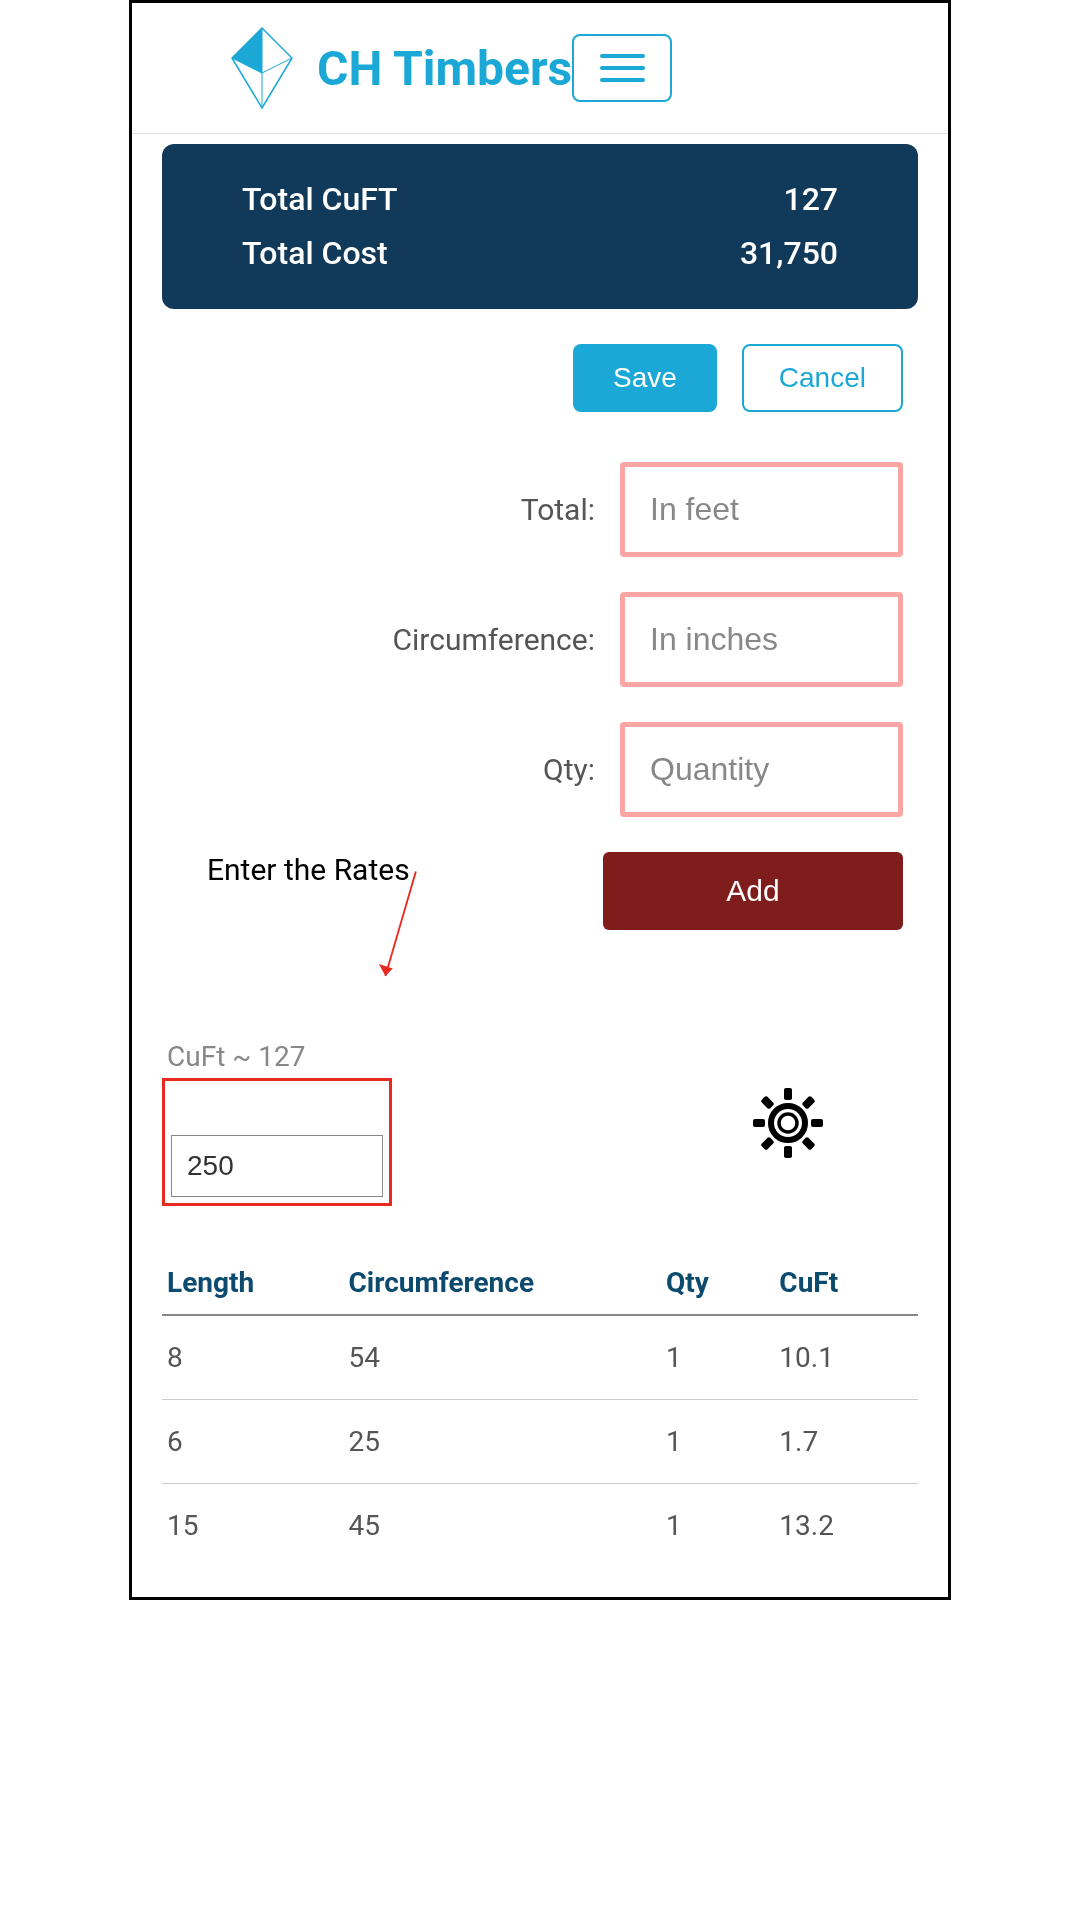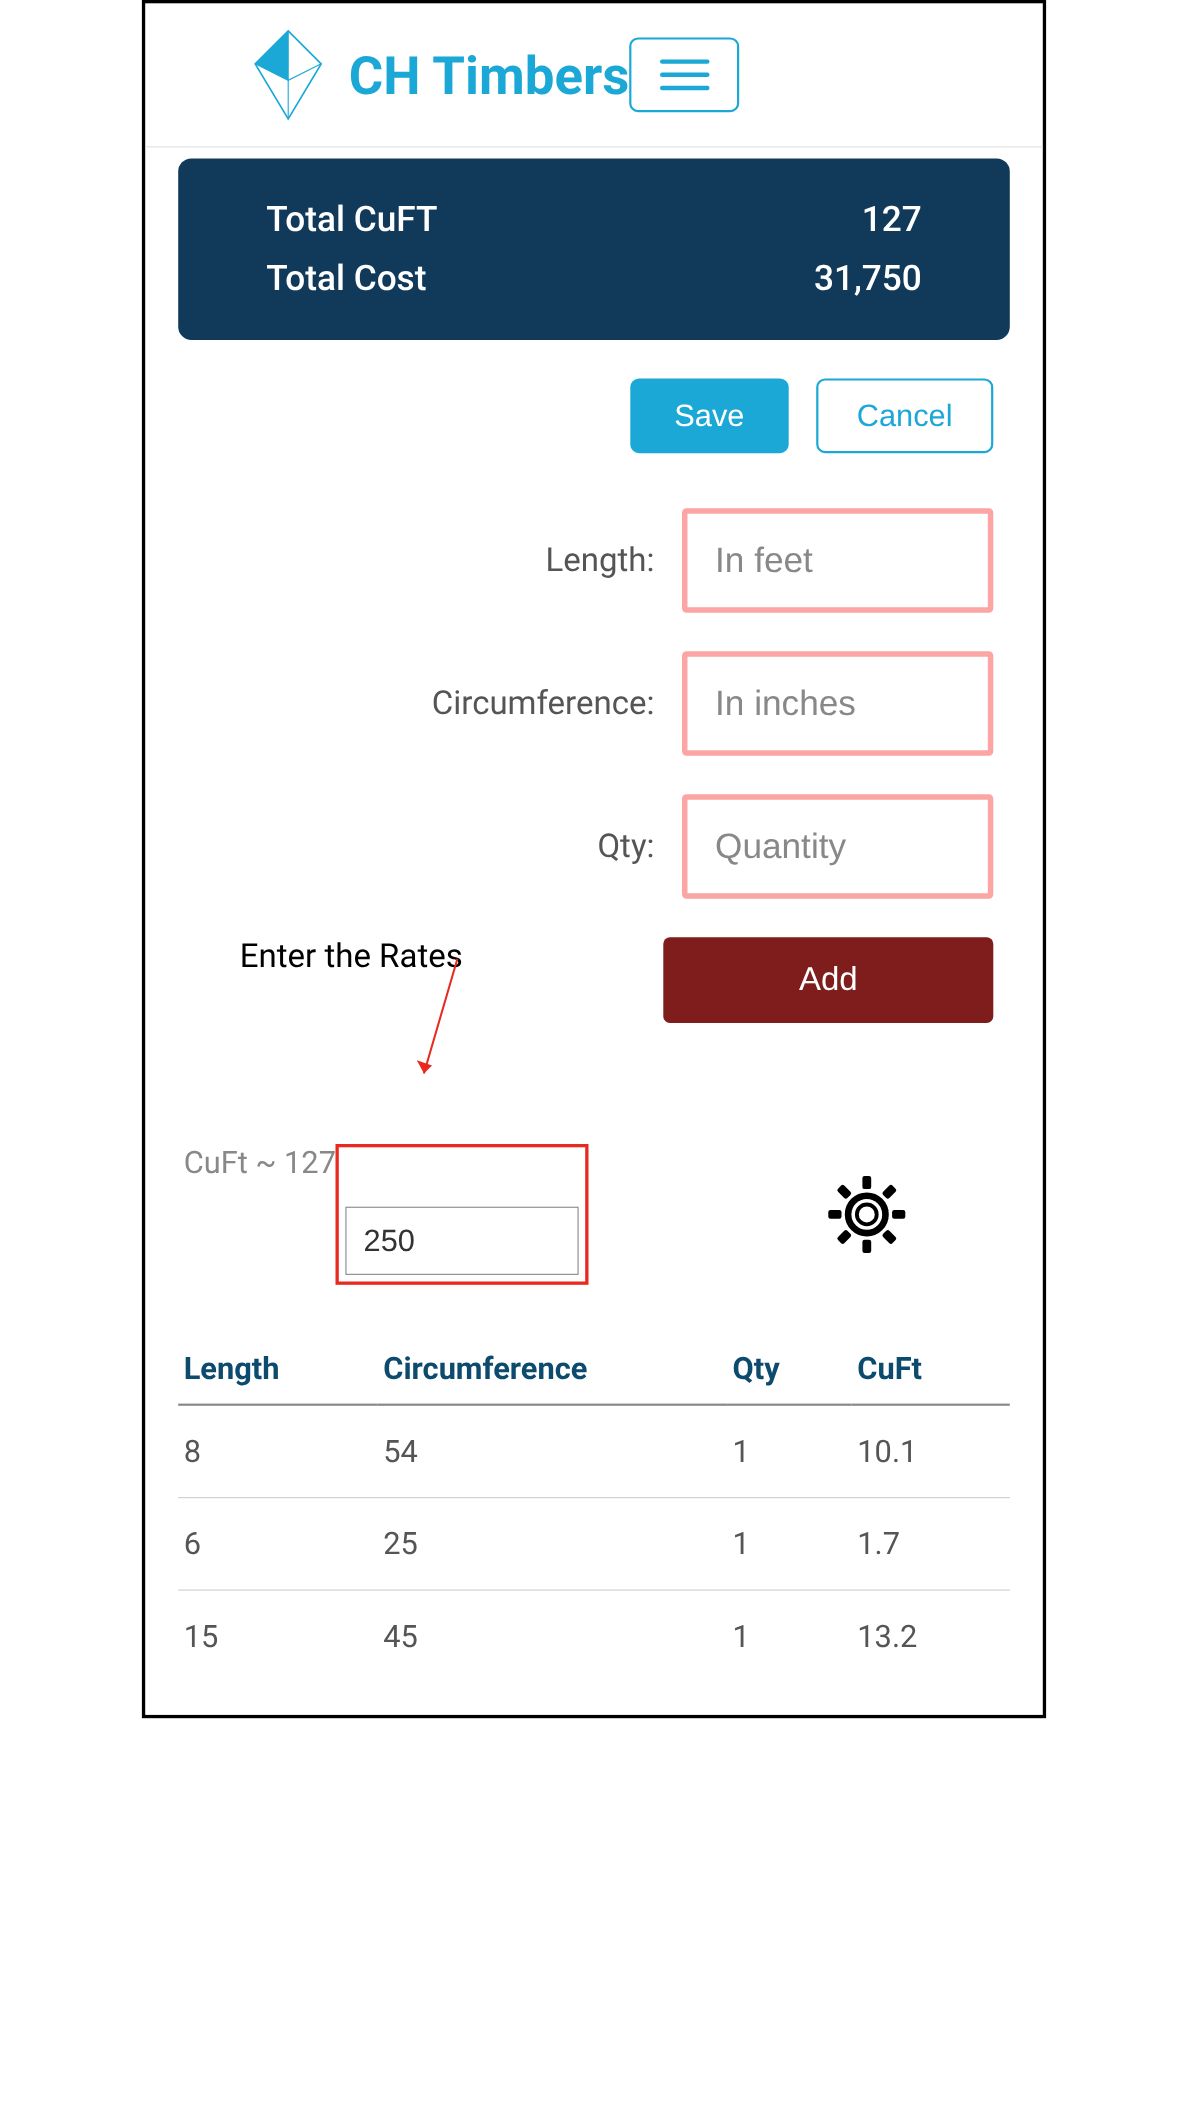--- a/index.html
+++ b/index.html
@@ -145,21 +145,21 @@
       display: flex;
       align-items: flex-start;
       justify-content: space-between;
       margin-top: 30px;
       position: relative;
     }
 
     .rates-annotation {
       position: absolute;
       top: 0;
-      left: 56px;
+      left: 45px;
       font-size: 30px;
       color: #000;
     }
 
     .arrow-svg {
       position: absolute;
       top: 15px;
       left: 210px;
       width: 60px;
       height: 120px;
@@ -180,20 +180,21 @@
 
     .cuft-section {
       margin-top: 110px;
       display: flex;
       justify-content: space-between;
       align-items: center;
     }
 
     .cuft-input-group {
       display: flex;
+      flex-direction: column;
       justify-content: space-between;
     }
 
     .cuft-label {
       font-size: 28px;
       color: #888;
       margin-bottom: 5px;
       padding-left: 5px;
     }
 
@@ -283,21 +284,21 @@
       <span>31,750</span>
     </div>
   </div>
 
   <div class="action-buttons">
     <button class="btn-save">Save</button>
     <button class="btn-cancel">Cancel</button>
   </div>
 
   <div class="form-row">
-    <label class="form-label">Length:</label>
+    <label class="form-label">Total:</label>
     <input class="form-input" placeholder="In feet" style="">
   </div>
 
   <div class="form-row">
     <label class="form-label">Circumference:</label>
     <input class="form-input" placeholder="In inches" style="">
   </div>
 
   <div class="form-row">
     <label class="form-label">Qty:</label>

